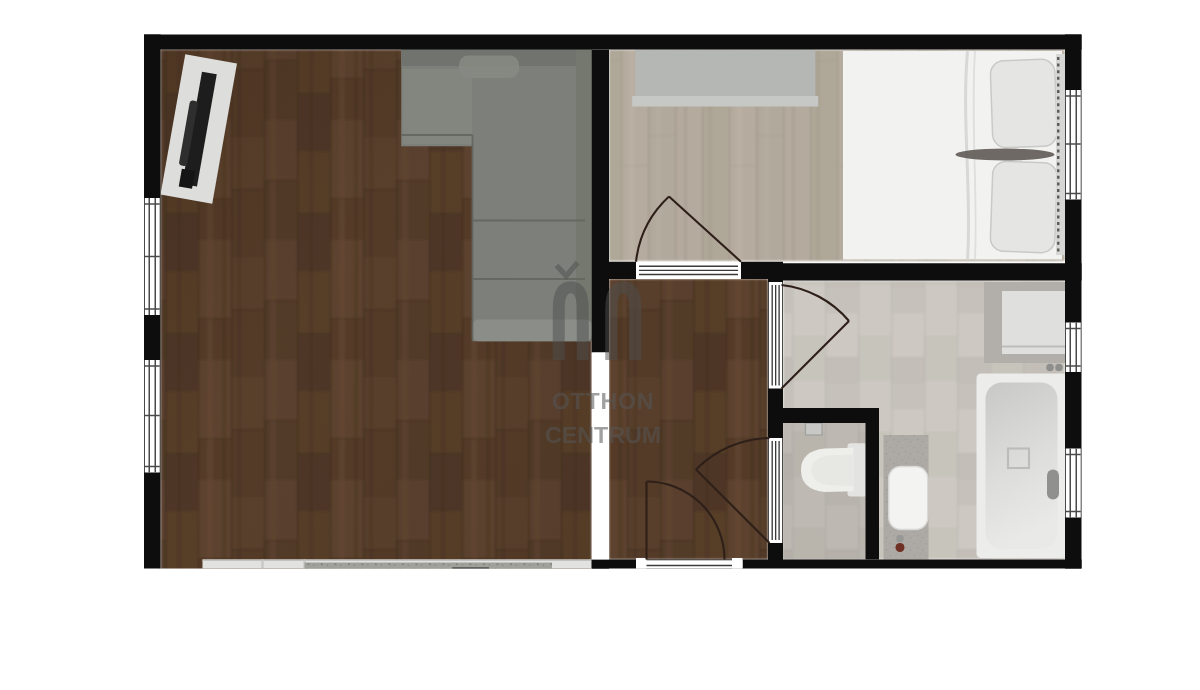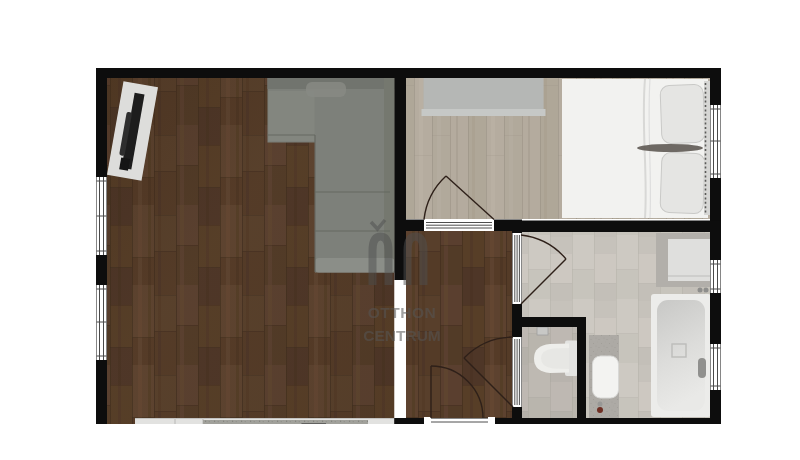--- a/index.html
+++ b/index.html
@@ -1,16 +1,16 @@
 <!DOCTYPE html>
 <html><head>
 <meta charset="utf-8">
 <style>
   html,body{margin:0;padding:0;background:#ffffff;}
-  #plan{width:800px;height:379px;position:relative;font-family:"Liberation Sans",sans-serif;margin-top:45px;}
+  #plan{width:800px;height:379px;position:relative;font-family:"Liberation Sans",sans-serif;}
 </style>
 </head>
 <body>
 <div id="plan">
 <svg width="800" height="460" viewBox="0 0 800 460" xmlns="http://www.w3.org/2000/svg">
 <defs>
   <filter id="soft" x="-2%" y="-2%" width="104%" height="104%">
     <feGaussianBlur stdDeviation="0.7"></feGaussianBlur>
   </filter>
   <pattern id="lrwood" width="88" height="80" patternUnits="userSpaceOnUse">

